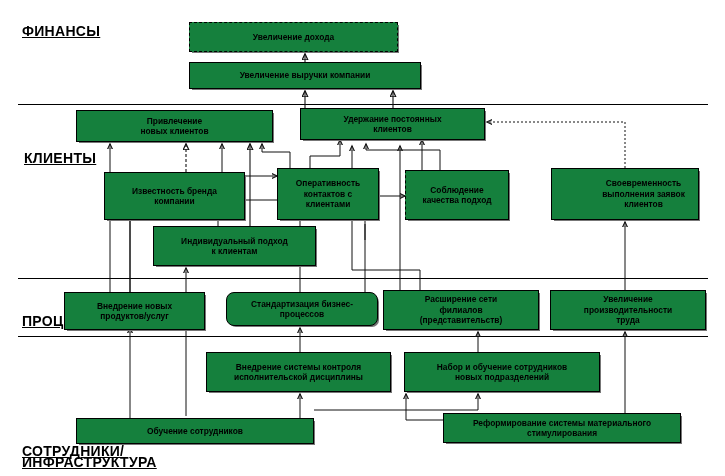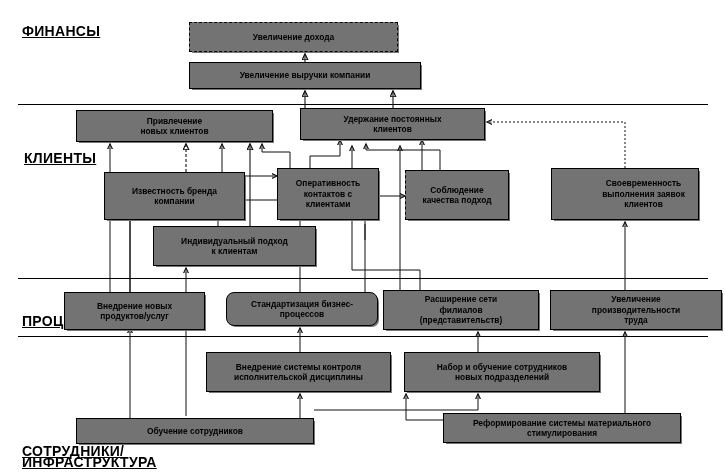--- a/index.html
+++ b/index.html
@@ -27,21 +27,21 @@
   }
   .divider {
     position: absolute;
     height: 0;
     border-top: 1px solid #000;
   }
   .node {
     position: absolute;
     box-sizing: border-box;
     border: 1px solid #000;
-    background: #737373;
+    background: #15803d;
     display: flex;
     align-items: center;
     justify-content: center;
     text-align: center;
     font-weight: bold;
     font-size: 8.4px;
     line-height: 10.5px;
     color: #000;
     padding: 1px 3px;
     white-space: pre-line;
@@ -163,21 +163,21 @@
 клиентов</div>
   <div class="node shadowed" style="left:153px; top:226px; width:163px; height:40px;text-align:center;">Индивидуальный подход
 к клиентам</div>
   <div class="node shadowed" style="left:64px;  top:292px; width:141px; height:38px;">Внедрение новых
 продуктов/услуг</div>
   <div class="node shadowed" style="left:226px; top:292px; width:152px; height:34px;border-radius:8px;">Стандартизация бизнес-
 процессов</div>
   <div class="node shadowed" style="left:383px; top:290px; width:156px; height:40px;">Расширение сети
 филиалов
 (представительств)</div>
-  <div class="node shadowed" style="left:550px; top:290px; width:172px; height:40px;">Увеличение
+  <div class="node shadowed" style="left:550px; top:290px; width:156px; height:40px;">Увеличение
 производительности
 труда</div>
   <div class="node shadowed" style="left:206px; top:352px; width:185px; height:40px;">Внедрение системы контроля
 исполнительской дисциплины</div>
   <div class="node shadowed" style="left:404px; top:352px; width:196px; height:40px;">Набор и обучение сотрудников
 новых подразделений</div>
   <div class="node shadowed" style="left:76px;  top:418px; width:238px; height:26px;">Обучение сотрудников</div>
   <div class="node shadowed" style="left:443px; top:413px; width:238px; height:30px;">Реформирование системы материального
 стимулирования</div>
 

